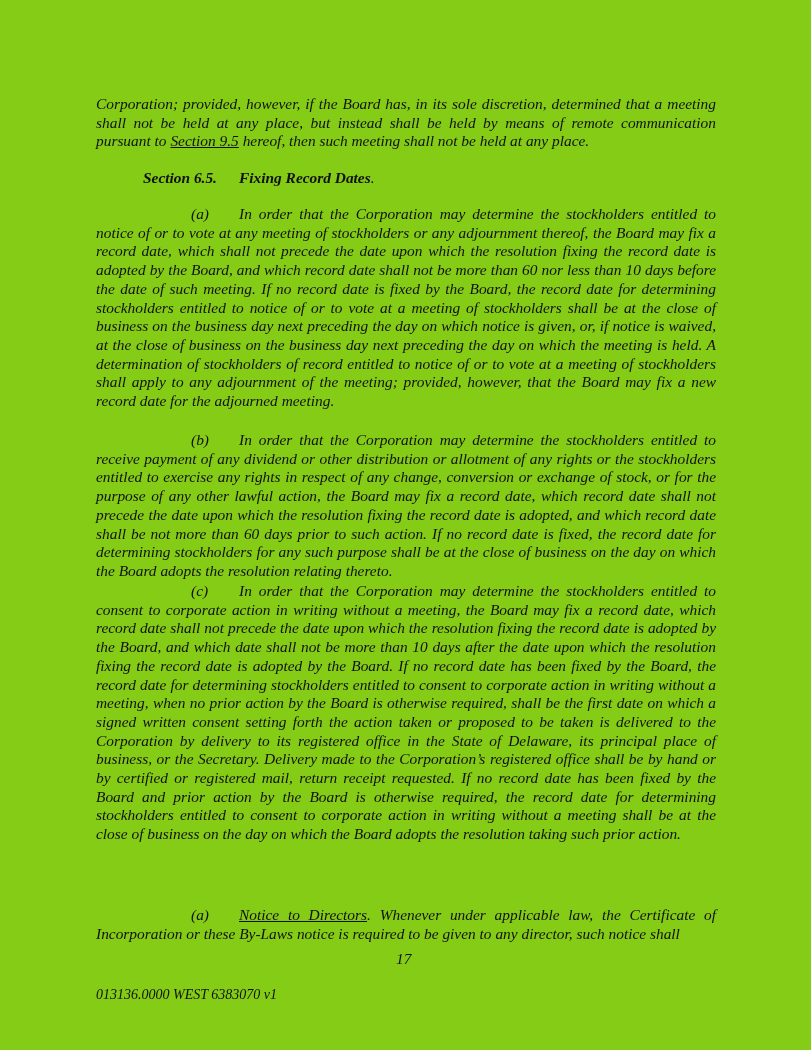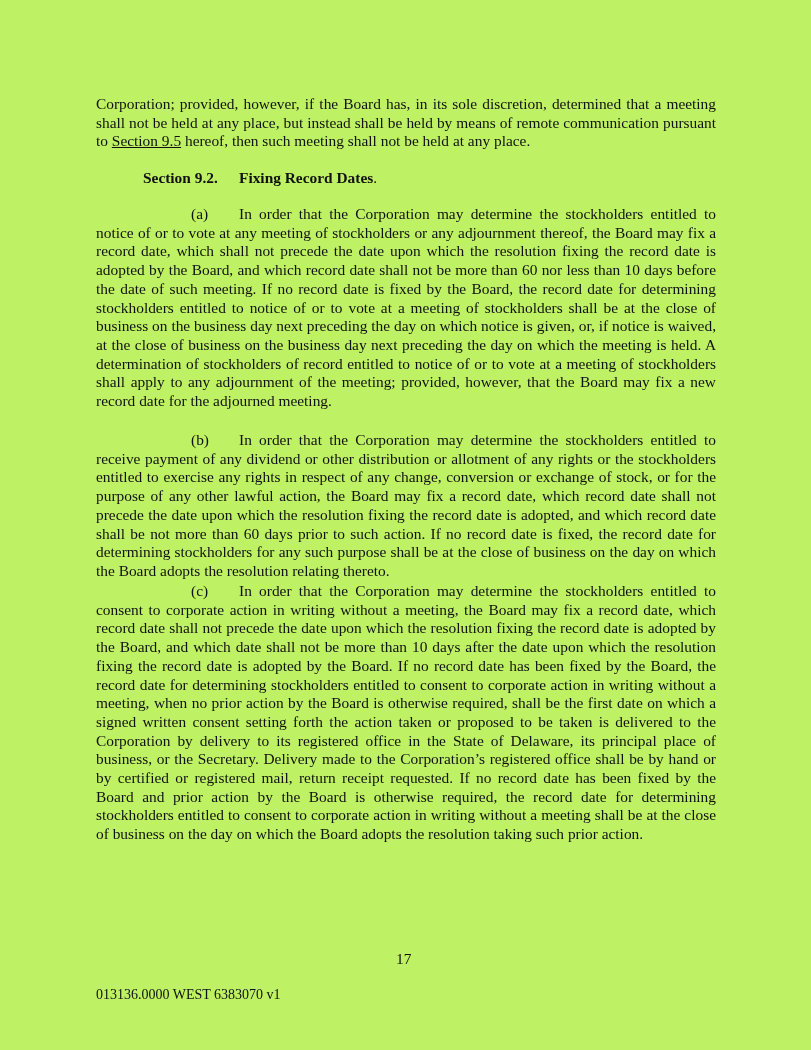--- a/index.html
+++ b/index.html
@@ -1,43 +1,44 @@
 <!DOCTYPE html>
 <html><head>
 <meta charset="utf-8">
 <style>
   html, body { margin: 0; padding: 0; background: #ffffff; }
   body { width: 811px; height: 1050px; position: relative; overflow: hidden;
          font-family: "Liberation Serif", "DejaVu Serif", serif; color: #111; }
-  .page { position: absolute; left: 0; top: 0; width: 811px; height: 1050px; background: #bef264; }
+  .page { position: absolute; left: 0; top: 0; width: 811px; height: 1050px; background: #84cc16; font-style: italic; }
   .body-text { position: absolute; left: 96px; width: 620px; font-size: 15.4px; line-height: 18.7px;
                text-align: justify; }
   .para { margin: 0; }
   .indent { text-indent: 95px; }
   .label { display: inline-block; width: 48px; text-indent: 0; }
   .u { text-decoration: underline; }
   .heading { position: absolute; left: 143px; font-weight: bold; font-size: 15.4px; line-height: 18.7px; white-space: nowrap; }
   .heading .num { display: inline-block; width: 96px; }
   .heading .dot { font-weight: normal; }
   .footer-id { position: absolute; left: 96px; top: 989px; font-size: 14px; line-height: 12px; }
   .page-num { position: absolute; left: 396px; top: 950px; font-size: 15.4px; line-height: 18px; }
 </style>
 </head>
 <body>
 
 <div class="page">
 
   <p class="body-text para" style="top:95px;"><span>Corporation; provided, however, if the Board has, in its sole discretion, determined that a meeting shall not be held at any place, but instead shall be held by means of remote communication pursuant to </span><span class="u">Section 9.5</span><span> hereof, then such meeting shall not be held at any place.</span></p>
 
-  <div class="heading" style="top:169px;"><span class="num">Section 9.2.</span><span>Fixing Record Dates</span><span class="dot">.</span></div>
+  <div class="heading" style="top:169px;"><span class="num">Section 6.5.</span><span>Fixing Record Dates</span><span class="dot">.</span></div>
 
   <p class="body-text para indent" style="top:205px;"><span class="label">(a)</span><span>In order that the Corporation may determine the stockholders entitled to notice of or to vote at any meeting of stockholders or any adjournment thereof, the Board may fix a record date, which shall not precede the date upon which the resolution fixing the record date is adopted by the Board, and which record date shall not be more than 60 nor less than 10 days before the date of such meeting.  If no record date is fixed by the Board, the record date for determining stockholders entitled to notice of or to vote at a meeting of stockholders shall be at the close of business on the business day next preceding the day on which notice is given, or, if notice is waived, at the close of business on the business day next preceding the day on which the meeting is held.  A determination of stockholders of record entitled to notice of or to vote at a meeting of stockholders shall apply to any adjournment of the meeting; provided, however, that the Board may fix a new record date for the adjourned meeting.</span></p>
 
   <p class="body-text para indent" style="top:431px;"><span class="label">(b)</span><span>In order that the Corporation may determine the stockholders entitled to receive payment of any dividend or other distribution or allotment of any rights or the stockholders entitled to exercise any rights in respect of any change, conversion or exchange of stock, or for the purpose of any other lawful action, the Board may fix a record date, which record date shall not precede the date upon which the resolution fixing the record date is adopted, and which record date shall be not more than 60 days prior to such action.  If no record date is fixed, the record date for determining stockholders for any such purpose shall be at the close of business on the day on which the Board adopts the resolution relating thereto.</span></p>
 
   <p class="body-text para indent" style="top:582px;"><span class="label">(c)</span><span>In order that the Corporation may determine the stockholders entitled to consent to corporate action in writing without a meeting, the Board may fix a record date, which record date shall not precede the date upon which the resolution fixing the record date is adopted by the Board, and which date shall not be more than 10 days after the date upon which the resolution fixing the record date is adopted by the Board.  If no record date has been fixed by the Board, the record date for determining stockholders entitled to consent to corporate action in writing without a meeting, when no prior action by the Board is otherwise required, shall be the first date on which a signed written consent setting forth the action taken or proposed to be taken is delivered to the Corporation by delivery to its registered office in the State of Delaware, its principal place of business, or the Secretary.  Delivery made to the Corporation’s registered office shall be by hand or by certified or registered mail, return receipt requested.  If no record date has been fixed by the Board and prior action by the Board is otherwise required, the record date for determining stockholders entitled to consent to corporate action in writing without a meeting shall be at the close of business on the day on which the Board adopts the resolution taking such prior action.</span></p>
 
 
+  <p class="body-text para indent" style="top:906px;"><span class="label">(a)</span><span class="u">Notice to Directors</span><span>. Whenever under applicable law, the Certificate of Incorporation or these By-Laws notice is required to be given to any director, such notice shall</span></p>
 
   <div class="footer-id">013136.0000 WEST 6383070 v1</div>
   <div class="page-num">17</div>
 
 </div>
 
 </body></html>

